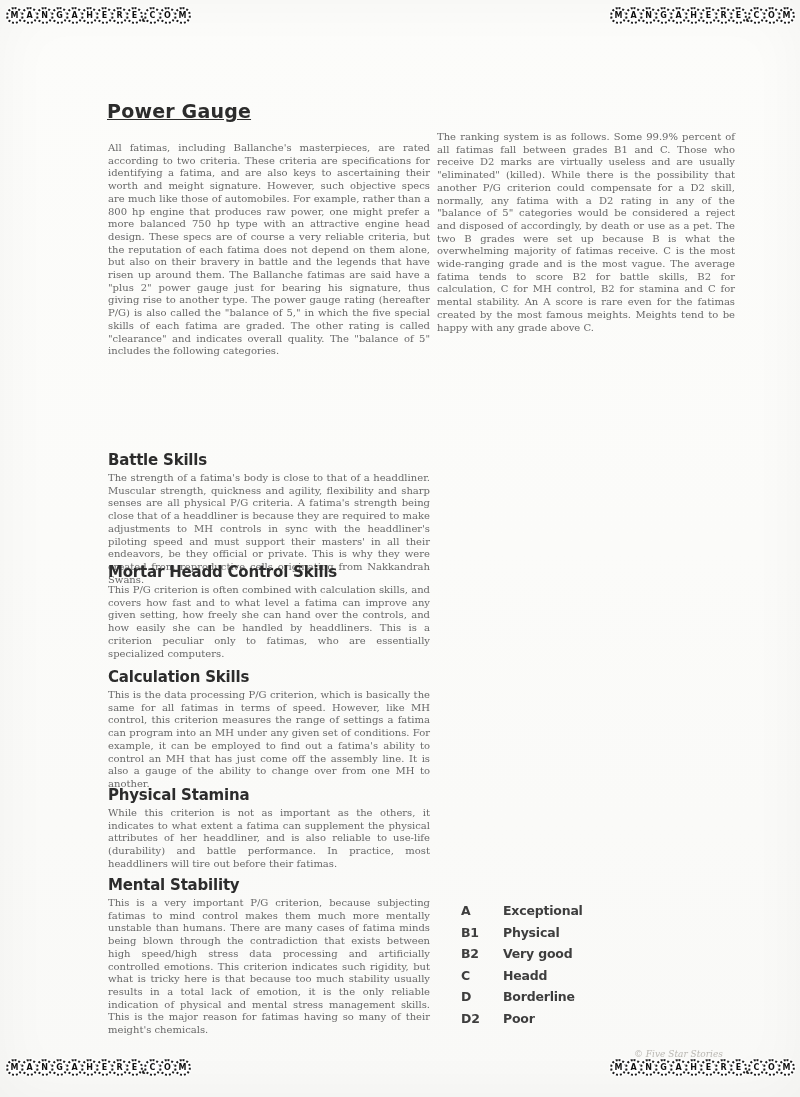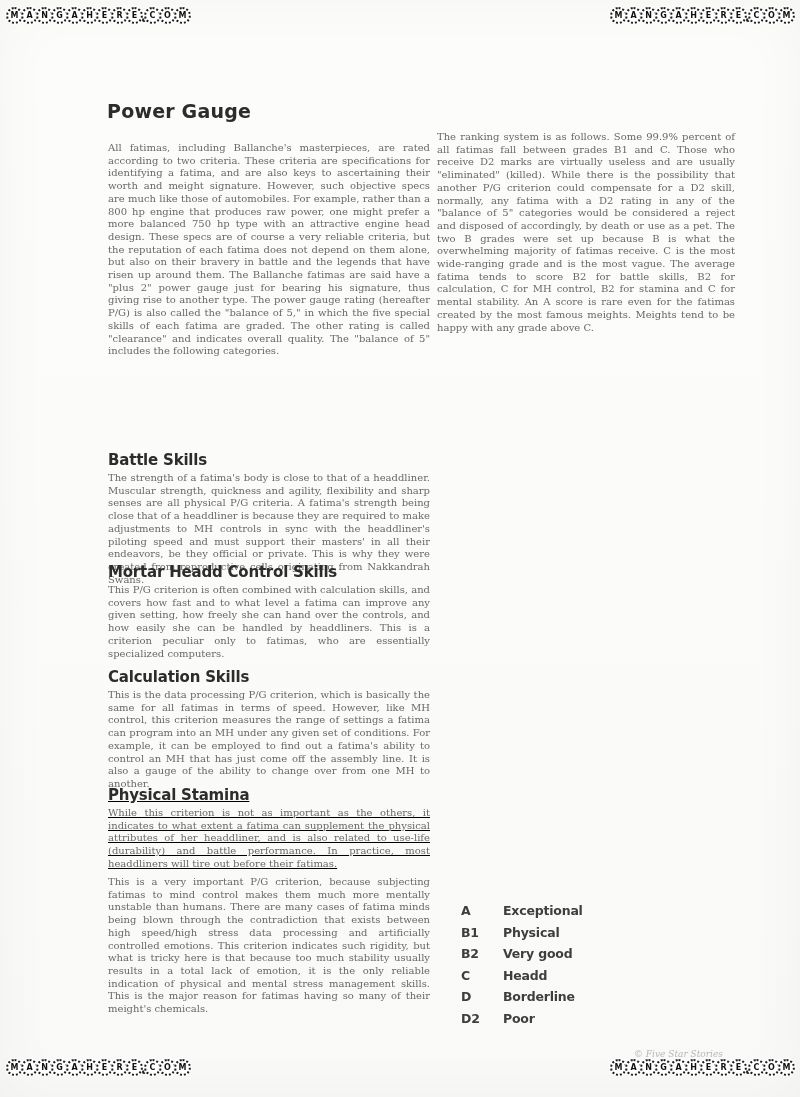--- a/index.html
+++ b/index.html
@@ -50,20 +50,21 @@
   .wm-br { left: 612px; top: 1059px; }
 
   
   .title {
     position: absolute;
     left: 107px; top: 100px;
     margin: 0;
     font: 700 19px "DejaVu Sans", sans-serif;
     letter-spacing: 0.2px;
     color: #2c2c2c;
+    text-decoration: underline;
   }
   .bodytext {
     font-family: "DejaVu Serif", serif;
     font-size: 10px;
     line-height: 12.7px;
     color: #686868;
     text-align: justify;
   }
   .intro-left  { position: absolute; left: 108px; top: 142px; width: 322px; }
   .intro-right { position: absolute; left: 437px; top: 131px; width: 298px; }
@@ -72,21 +73,21 @@
   .sec h2 {
     margin: 0 0 3px 0;
     font: 700 15px "DejaVu Sans", sans-serif;
     letter-spacing: -0.2px;
     color: #2c2c2c;
   }
   .sec p { margin: 0; }
   .sec-battle  { top: 417px; margin-top: 34px; }
   .sec-mortar  { top: 563px; }
   .sec-calc    { top: 668px; }
-  .sec-stamina { top: 786px; text-decoration: underline; }
+  .sec-stamina { top: 786px; }
   .sec-mental  { top: 876px; }
 
   
   .grades { position: absolute; left: 461px; top: 903px; width: 200px; }
   .grade-row {
     display: flex;
     align-items: baseline;
     margin-bottom: 6.5px;
     font: 700 12.5px "DejaVu Sans", sans-serif;
     color: #3e3e3e;
@@ -185,24 +186,25 @@
     <p class="bodytext">This P/G criterion is often combined with calculation skills, and covers how fast and to what level a fatima can improve any given setting, how freely she can hand over the controls, and how easily she can be handled by headdliners. This is a criterion peculiar only to fatimas, who are essentially specialized computers.</p>
   </section>
 
   <section class="sec sec-calc">
     <h2>Calculation Skills</h2>
     <p class="bodytext">This is the data processing P/G criterion, which is basically the same for all fatimas in terms of speed. However, like MH control, this criterion measures the range of settings a fatima can program into an MH under any given set of conditions. For example, it can be employed to find out a fatima's ability to control an MH that has just come off the assembly line. It is also a gauge of the ability to change over from one MH to another.</p>
   </section>
 
   <section class="sec sec-stamina">
     <h2>Physical Stamina</h2>
-    <p class="bodytext">While this criterion is not as important as the others, it indicates to what extent a fatima can supplement the physical attributes of her headdliner, and is also related to use-life (durability) and battle performance. In practice, most headdliners will tire out before their fatimas.</p>
+    <p class="bodytext">While this criterion is not as important as the others, it indicates to what extent a fatima can supplement the physical attributes of her headdliner, and is also reliable to use-life (durability) and battle performance. In practice, most headdliners will tire out before their fatimas.</p>
   </section>
 
   <section class="sec sec-mental">
+    <h2>Mental Stability</h2>
     <p class="bodytext">This is a very important P/G criterion, because subjecting fatimas to mind control makes them much more mentally unstable than humans. There are many cases of fatima minds being blown through the contradiction that exists between high speed/high stress data processing and artificially controlled emotions. This criterion indicates such rigidity, but what is tricky here is that because too much stability usually results in a total lack of emotion, it is the only reliable indication of physical and mental stress management skills. This is the major reason for fatimas having so many of their meight's chemicals.</p>
   </section>
 
   <div class="grades">
     <div class="grade-row">
       <span class="g">A</span>
       <span class="l">Exceptional</span>
     </div>
     <div class="grade-row">
       <span class="g">B1</span>

